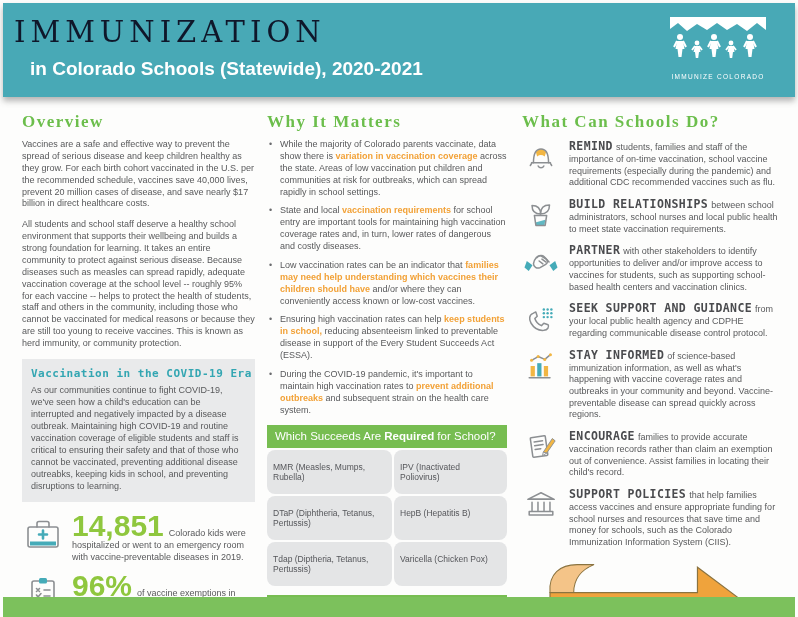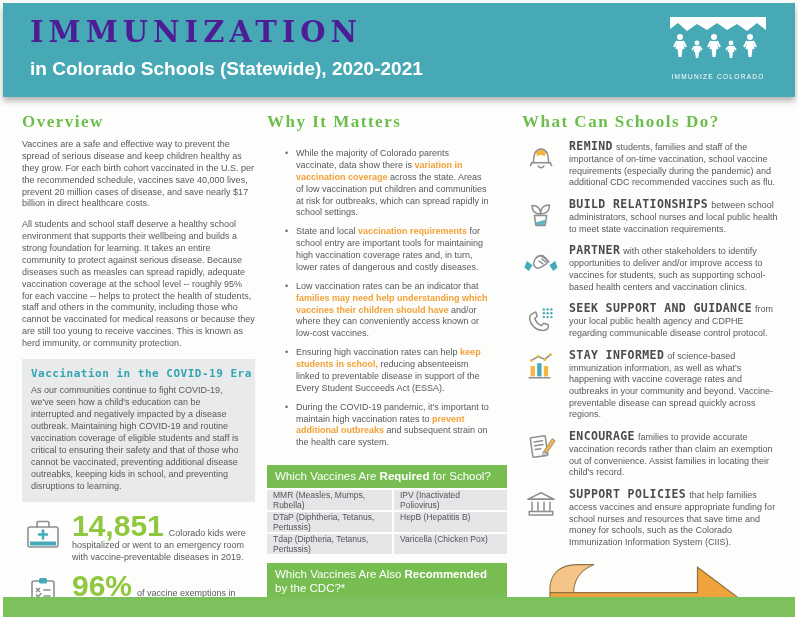--- a/index.html
+++ b/index.html
@@ -6,22 +6,22 @@
   body{
     width:798px;height:617px;position:relative;background:#fdfdfc;
     font-family:"Liberation Sans",sans-serif;color:#58595B;overflow:hidden;
   }
   
   .header{
     position:absolute;left:3px;top:3px;width:792px;height:94px;
     background:#48A9B6;box-shadow:0 4px 6px rgba(90,90,90,.45);
   }
   .title{
-    position:absolute;left:27px;top:12px;color:#4c1d95;
-    font-family:"DejaVu Serif",serif;font-weight:bold;
+    position:absolute;left:11px;top:12px;color:#0f172a;
+    font-family:"DejaVu Serif",serif;font-weight:normal;
     font-size:29px;letter-spacing:5px;white-space:nowrap;
   }
   .subtitle{
     position:absolute;left:27px;top:55px;color:#fff;
     font-size:19px;font-weight:700;letter-spacing:0;white-space:nowrap;
   }
   .logo{position:absolute;right:22px;top:14px;width:110px;text-align:center;}
   .logo-text{color:#fff;font-size:6.5px;letter-spacing:1.3px;margin-top:2px;}
   
   .col{position:absolute;top:106px;}
@@ -42,36 +42,36 @@
   .covid-box p{font-size:9px;line-height:1.33;margin:0;}
   
   .stat{display:flex;gap:8px;margin-bottom:9px;align-items:flex-start;}
   .stat-icon{width:42px;flex:none;display:flex;justify-content:center;padding-top:2px;}
   .stat-body{font-size:9px;line-height:1.3;}
   .stat-num{
     font-size:30px;font-weight:bold;color:#8FC73E;line-height:.95;
     margin-right:5px;letter-spacing:0;
   }
   
-  .bullets{list-style:none;margin:16px;padding:0;}
+  .bullets{list-style:none;margin:0;padding:0;}
   .bullets li{
     position:relative;padding-left:13px;margin-bottom:7px;
     font-size:9px;line-height:1.32;
   }
   .bullets li::before{content:"•";position:absolute;left:2px;top:0;color:#6a6b6e;}
   .hl{color:#F2A136;font-weight:bold;}
   
   .tbl-header{
     background:#77BD51;color:#fff;font-size:11.5px;line-height:1.25;
     padding:4px 8px;margin-top:9px;font-weight:400;
   }
   .tbl-header b{font-weight:800;}
   .tbl{margin-top:2px;}
   .tbl-row{display:grid;grid-template-columns:125px 1fr;gap:2px;margin-bottom:2px;}
-  .cell{background:#E4E5E6;padding:0 6px;font-size:8.5px;color:#55565A;min-height:11px;}
+  .cell{background:#E4E5E6;padding:12px 6px;font-size:8.5px;color:#55565A;min-height:11px;border-radius:8px;}
   
   .action{display:flex;gap:9px;margin-bottom:8px;}
   .action-icon{width:38px;flex:none;display:flex;justify-content:center;padding-top:1px;}
   .action-text{font-size:9px;line-height:1.3;}
   .action-label{
     font-family:"DejaVu Sans Mono",monospace;font-weight:bold;
     font-size:11.5px;color:#4A4B4E;letter-spacing:0.4px;margin-right:3px;
   }
   
   .banner{position:relative;height:100px;margin-top:2px;}
@@ -166,21 +166,21 @@
 <div class="col col-mid">
   <h2>Why It Matters</h2>
   <ul class="bullets">
     <li><span>While the majority of Colorado parents vaccinate, data show there is </span><span class="hl">variation in vaccination coverage</span><span> across the state. Areas of low vaccination put children and communities at risk for outbreaks, which can spread rapidly in school settings.</span></li>
     <li><span>State and local </span><span class="hl">vaccination requirements</span><span> for school entry are important tools for maintaining high vaccination coverage rates and, in turn, lower rates of dangerous and costly diseases.</span></li>
     <li><span>Low vaccination rates can be an indicator that </span><span class="hl">families may need help understanding which vaccines their children should have</span><span> and/or where they can conveniently access known or low-cost vaccines.</span></li>
     <li><span>Ensuring high vaccination rates can help </span><span class="hl">keep students in school,</span><span> reducing absenteeism linked to preventable disease in support of the Every Student Succeeds Act (ESSA).</span></li>
     <li><span>During the COVID-19 pandemic, it's important to maintain high vaccination rates to </span><span class="hl">prevent additional outbreaks</span><span> and subsequent strain on the health care system.</span></li>
   </ul>
 
-  <div class="tbl-header"><span>Which Vaccines Are </span><b>Required</b><span> for School?</span></div>
+  <div class="tbl-header"><span>Which Succeeds Are </span><b>Required</b><span> for School?</span></div>
   <div class="tbl">
     <div class="tbl-row">
         <div class="cell">MMR (Measles, Mumps, Rubella)</div>
         <div class="cell">IPV (Inactivated Poliovirus)</div>
       </div>
     <div class="tbl-row">
         <div class="cell">DTaP (Diphtheria, Tetanus, Pertussis)</div>
         <div class="cell">HepB (Hepatitis B)</div>
       </div>
     <div class="tbl-row">

